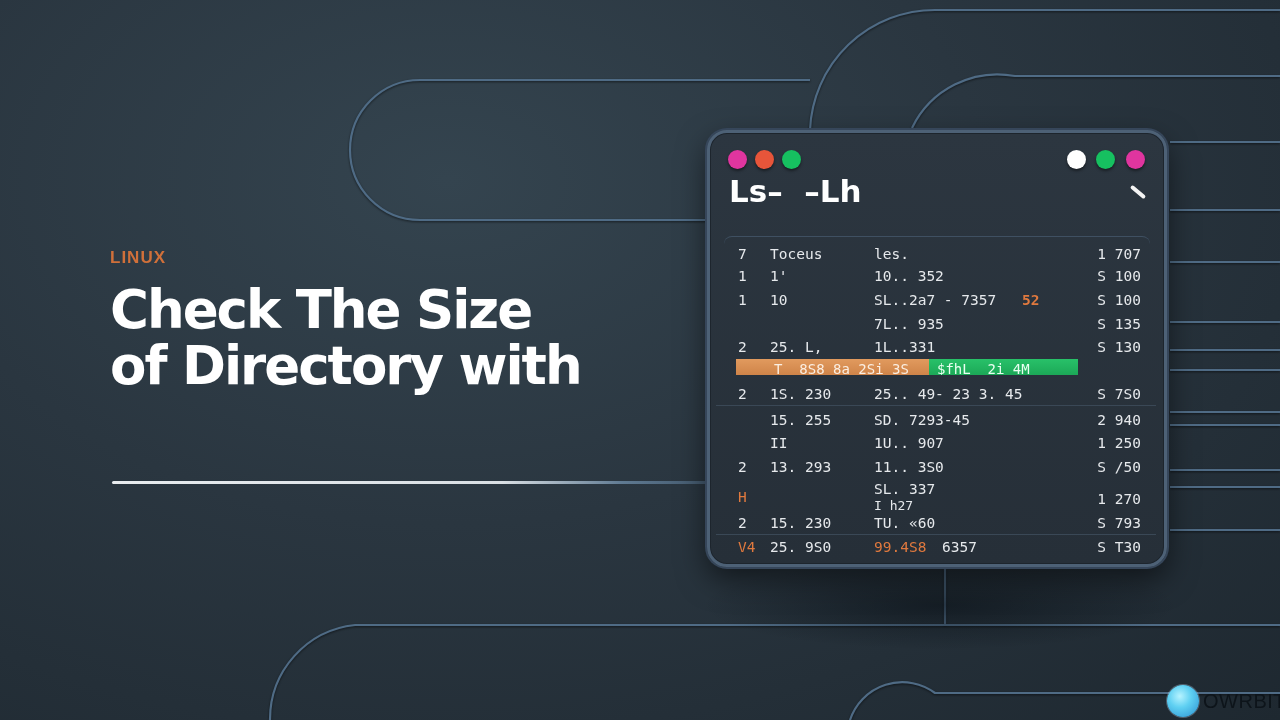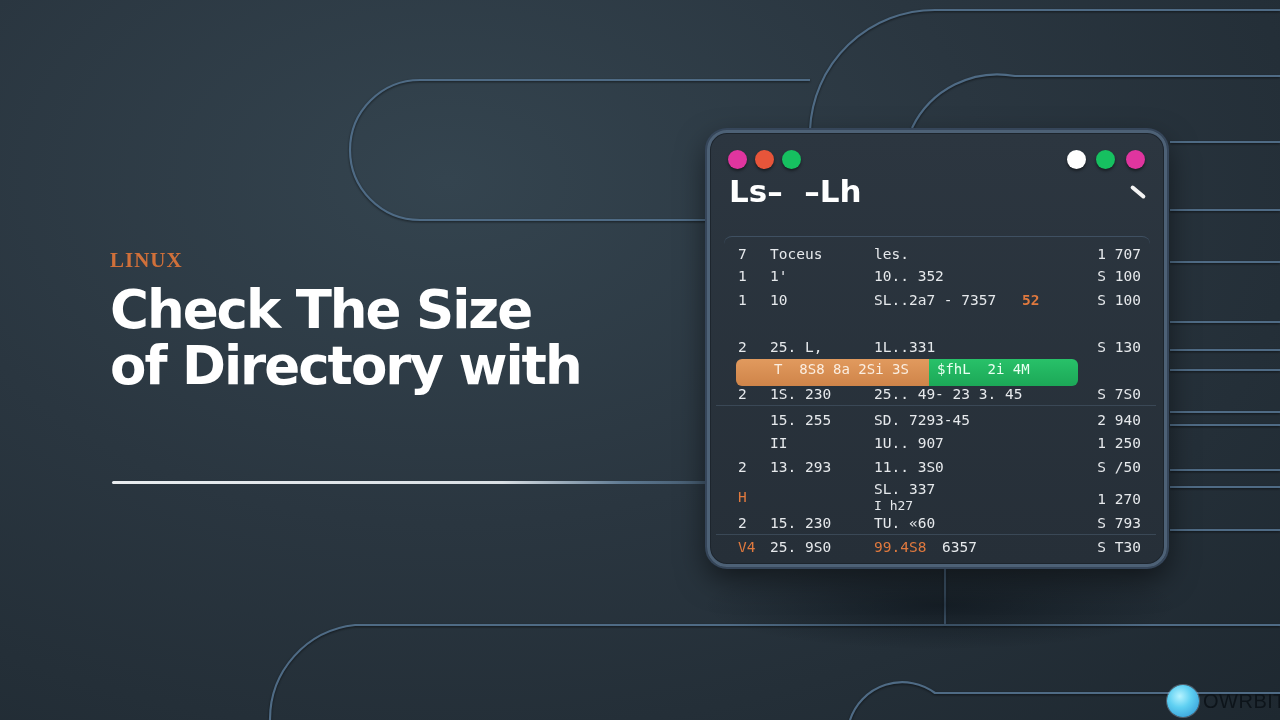--- a/index.html
+++ b/index.html
@@ -15,22 +15,22 @@
       filter: drop-shadow(0 1px 1px rgba(0,0,0,0.55));
     }
     .shadow-block {
       position: absolute; left: 700px; top: 560px; width: 480px; height: 90px;
       background: radial-gradient(ellipse at center, rgba(8,14,20,0.55) 0%, rgba(8,14,20,0) 70%);
     }
 
     
     .eyebrow {
       position: absolute; left: 110px; top: 248px;
-      font-family: Liberation Serif, serif; font-weight: 700;
-      font-size: 21px; letter-spacing: 1px; color: #d0703a;
+      font-family: Liberation Sans, sans-serif; font-weight: 700;
+      font-size: 17px; letter-spacing: 1px; color: #d0703a;
     }
     .headline {
       position: absolute; left: 110px; top: 282px; width: 560px;
       font-family: "DejaVu Sans", sans-serif; font-weight: 700;
       font-size: 53px; line-height: 56px; letter-spacing: -2px; color: #ffffff;
     }
     .headline div { white-space: nowrap; }
     .divider {
       position: absolute; left: 112px; top: 481px; width: 600px; height: 3px;
       background: linear-gradient(to right, #e8ecef 0%, #d9dfe4 65%, #5f7a92 85%, rgba(79,107,133,0.6) 100%);
@@ -63,22 +63,22 @@
       position: absolute; left: 0; width: 426px; height: 20px;
       font-family: "DejaVu Sans Mono", monospace; font-size: 14.5px; color: #e6e9ec;
     }
     .row span { position: absolute; top: 0; white-space: pre; }
     .c1 { left: 14px; }
     .c2 { left: 46px; }
     .c3 { left: 150px; }
     .c4 { right: 9px; text-align: right; }
     .orange { color: #e0793e; }
     .hl-bar {
-      position: absolute; left: 12px; top: 122px; width: 342px; height: 27px;
-      border-radius: 6px; overflow: hidden; display: flex;
+      position: absolute; left: 12px; top: 122px; width: 342px; height: 16px;
+      border-radius: 0; overflow: hidden; display: flex;
     }
     .hl-orange { width: 193px; height: 100%; background: linear-gradient(180deg,#e19a5e,#cf8449);
       font-family: "DejaVu Sans Mono", monospace; font-size: 14px; color: #fbeee1; padding-left: 38px; line-height: 20px; white-space: pre; }
     .hl-green { flex: 1; height: 100%; background: linear-gradient(180deg,#28c169,#1ca857);
       font-family: "DejaVu Sans Mono", monospace; font-size: 14px; color: #e9fff1; padding-left: 8px; line-height: 20px; white-space: pre; }
     .sep { position: absolute; left: -8px; width: 440px; height: 1px; background: #3a4856; }
 
     
     .brand { position: absolute; left: 1165px; top: 683px; width: 115px; height: 37px; }
     .brand-globe {
@@ -147,20 +147,26 @@
       <span class="c3">10.. 352</span>
       <span class="c4">S 100</span>
     </div>
     <div class="row" style="top:55px;">
       <span class="c1">1</span>
       <span class="c2">10</span>
       <span class="c3">SL..2a7 - 7357</span>
       <span class="orange" style="left:298px;font-weight:700;">52</span>
       <span class="c4">S 100</span>
     </div>
+    <div class="row" style="top:79px;">
+      <span class="c1"></span>
+      <span class="c2"></span>
+      <span class="c3">7L.. 935</span>
+      <span class="c4">S 135</span>
+    </div>
     <div class="row" style="top:102px;">
       <span class="c1">2</span>
       <span class="c2">25. L,</span>
       <span class="c3">1L..331</span>
       <span class="c4">S 130</span>
     </div>
 
     <div class="hl-bar">
       <div class="hl-orange">T  8S8 8a 2Si 3S</div>
       <div class="hl-green">$fhL  2i 4M</div>

